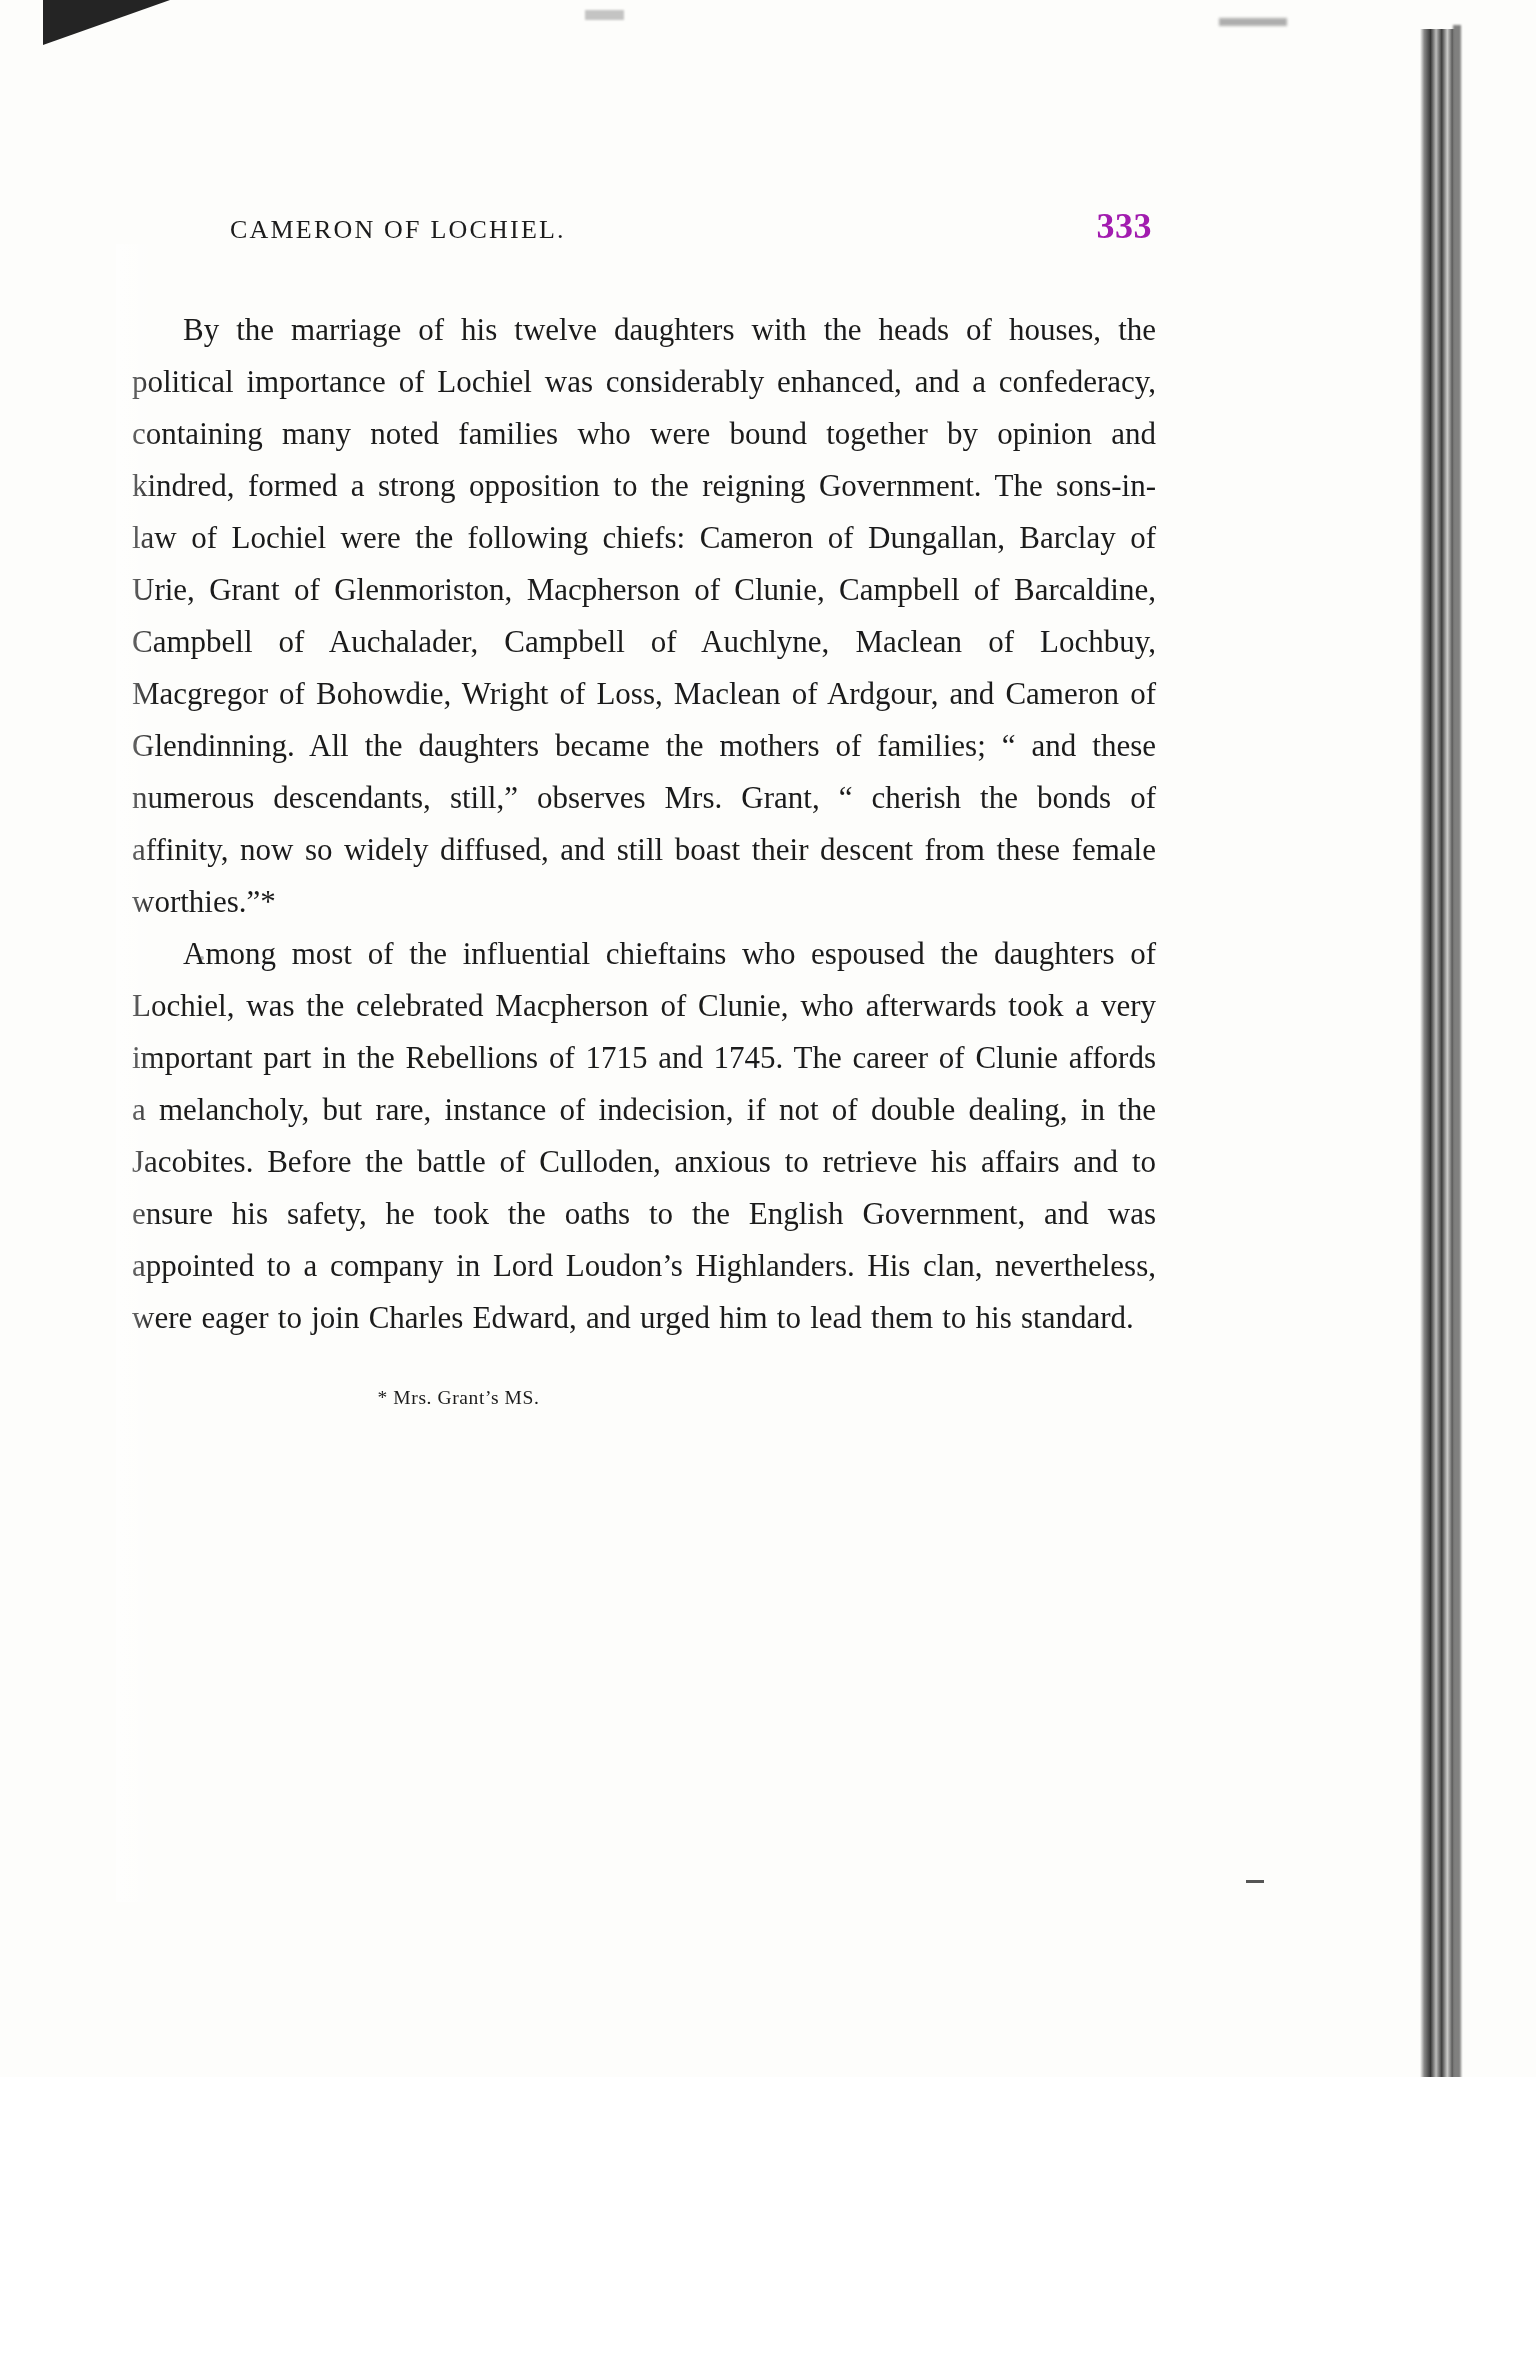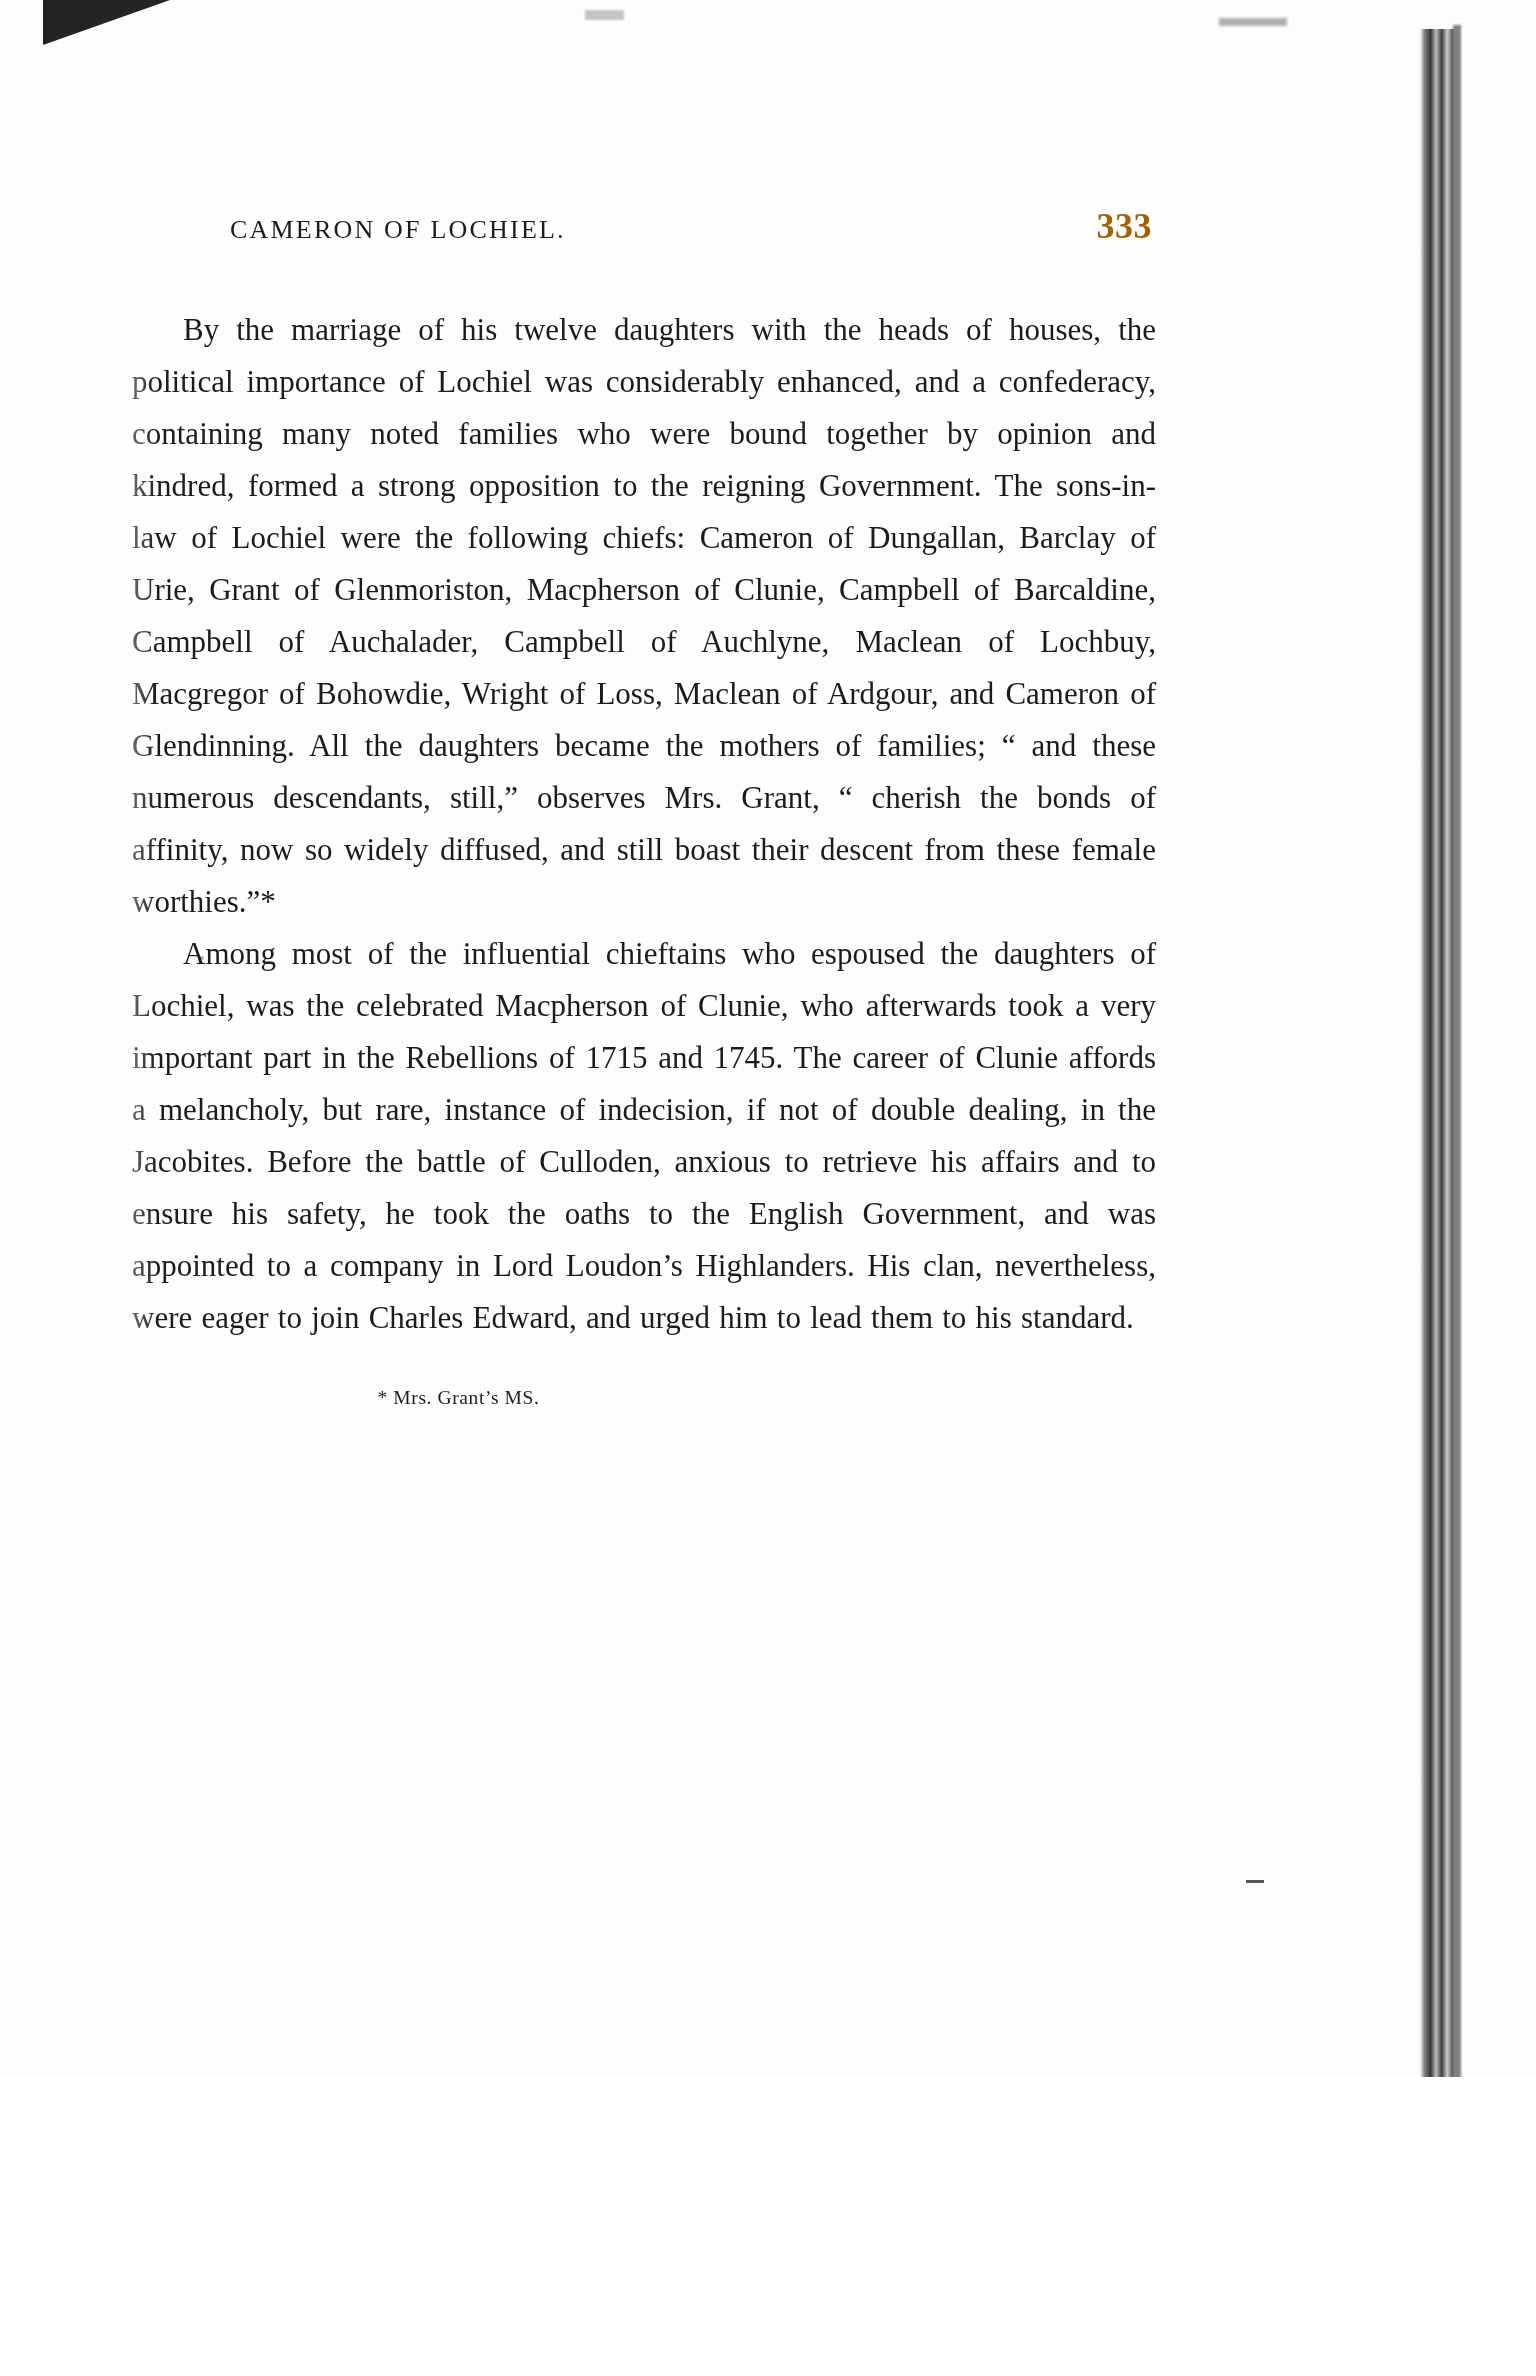--- a/index.html
+++ b/index.html
@@ -107,21 +107,21 @@
   .running-title {
     font-size: 26px;
     letter-spacing: 2.2px;
     color: #1c1c1c;
     font-variant: small-caps;
     text-transform: uppercase;
   }
   .folio {
     font-size: 36px;
     font-weight: bold;
-    color: #a16207;
+    color: #a21caf;
     letter-spacing: 0.5px;
   }
   p.para {
     margin: 0;
     font-size: 31px;
     line-height: 52px;
     color: #1b1b1b;
     text-align: justify;
     text-justify: inter-word;
     text-indent: 51px;

